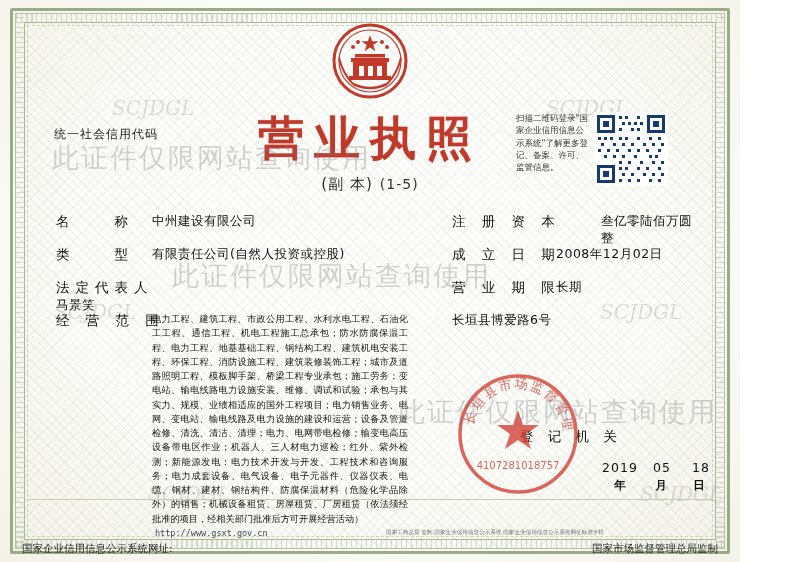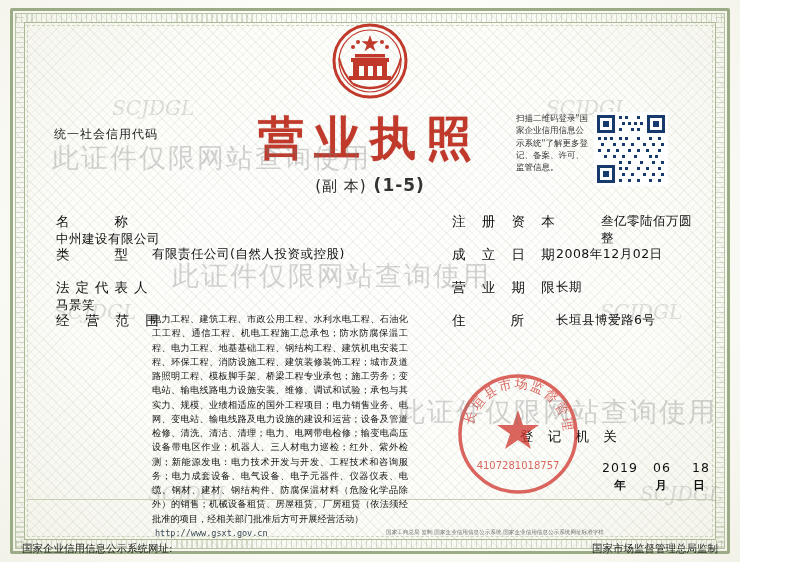--- a/index.html
+++ b/index.html
@@ -89,21 +89,21 @@
   .sub-title {
     position: absolute;
     left: 0; right: 0;
     top: 175px;
     text-align: center;
     font-size: 15px;
     color: #2a2a2a;
     letter-spacing: 1px;
   }
   .sub-title .paren { font-size: 15px; }
-  .sub-title .small { font-size: 17px; margin-left: 7px; color: #333; font-weight: bold; }
+  .sub-title .small { font-size: 14px; margin-left: 7px; color: #333; }
 
   
   .credit-label {
     position: absolute;
     left: 54px;
     top: 126px;
     font-size: 12px;
     color: #222;
     letter-spacing: 1px;
   }
@@ -154,21 +154,21 @@
     color: #111;
     letter-spacing: 6px;
     white-space: nowrap;
   }
   .val {
     font-size: 12.5px;
     color: #111;
     letter-spacing: 0.5px;
   }
   
-  .r-name   { left: 12px;  top: 8px; flex-direction: column; }
+  .r-name   { left: 12px;  top: 8px; }
   .r-type   { left: 12px;  top: 41px; }
   .r-legal  { left: 12px;  top: 74px; flex-direction: column; }
   .r-scope  { left: 12px;  top: 107px; width: 355px; }
 
   .lbl-w { width: 96px; }
 
   .scope-text {
     font-size: 9.2px;
     line-height: 1.55;
     color: #111;
@@ -459,42 +459,41 @@
       <div class="lbl lbl-r">成 立 日 期</div>
       <div class="val">2008年12月02日</div>
     </div>
 
     <div class="row r-term">
       <div class="lbl lbl-r">营 业 期 限</div>
       <div class="val">长期</div>
     </div>
 
     <div class="row r-addr">
-      <div class="lbl lbl-r">住　　所</div>
       <div class="val">长垣县博爱路6号</div>
     </div>
   </div>
 
   <div class="reg-auth">登 记 机 关</div>
 
   <div class="seal">
     <svg viewBox="0 0 132 132" width="132" height="132">
       <circle cx="66" cy="66" r="58" fill="none" stroke="#d0342c" stroke-width="3.5"></circle>
       <polygon points="66,42 71,57 87,57 74,66 79,81 66,72 53,81 58,66 45,57 61,57" fill="#d0342c"></polygon>
       <path id="sealarc" d="M 20 66 A 46 46 0 0 1 112 66" fill="none"></path>
       <text font-size="13" fill="#d0342c" font-family="'DejaVu Serif','Liberation Serif',serif" letter-spacing="2">
         <textPath href="#sealarc" startOffset="6%">长垣县市场监督管理局</textPath>
       </text>
       <text x="66" y="101" font-size="10" fill="#d0342c" text-anchor="middle" font-family="'DejaVu Sans','Liberation Sans',sans-serif">4107281018757</text>
     </svg>
   </div>
 
   <div class="date-line">
     <span class="date-y">2019</span>
-    <span class="date-m">06</span>
+    <span class="date-m">05</span>
     <span class="date-d">18</span>
   </div>
   <div class="date-units">
     <span class="date-y">年</span>
     <span class="date-m">月</span>
     <span class="date-d">日</span>
   </div>
 
   <div class="wm wm1">此证件仅限网站查询使用</div>
   <div class="wm wm2">此证件仅限网站查询使用</div>

